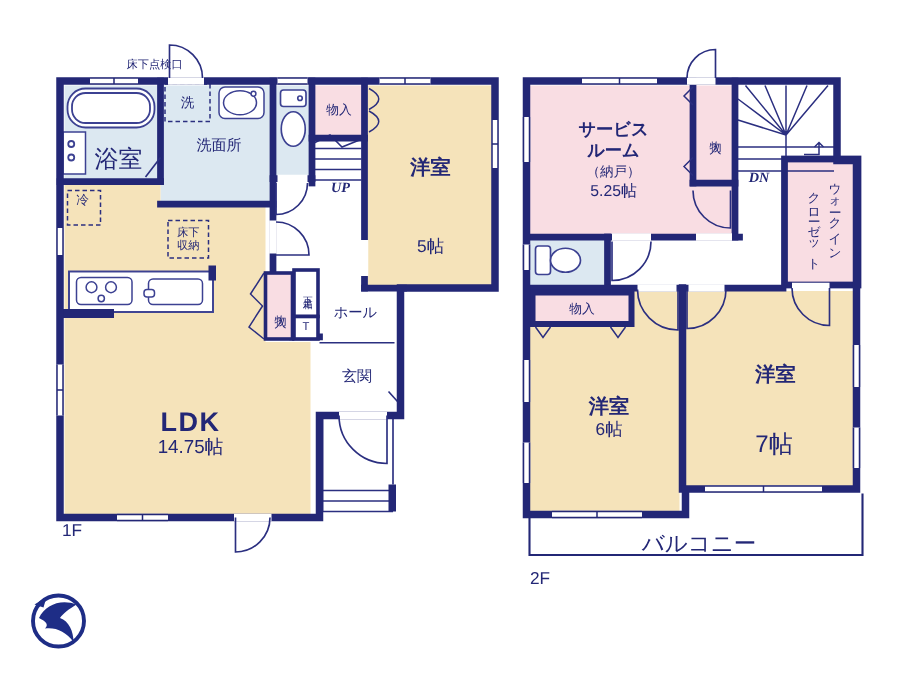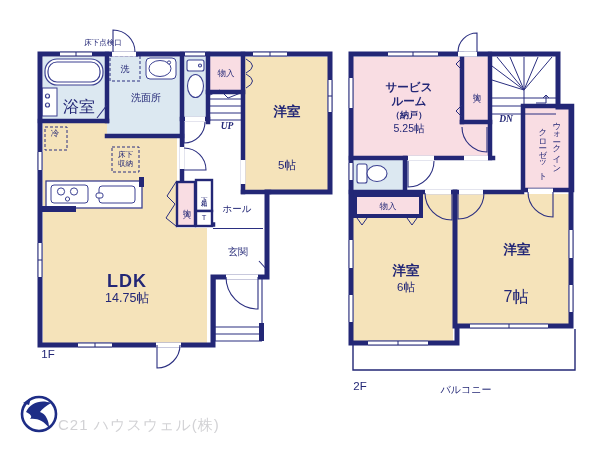--- a/index.html
+++ b/index.html
@@ -231,29 +231,28 @@
   <div class="lbl" style="left:127px;top:298px;font-size:12.5px;">14.75帖</div>
   <div class="lbl v" style="left:186px;top:204px;font-size:8px;">物入</div>
   <div class="lbl v" style="left:204px;top:194px;font-size:6.5px;">下足箱</div>
   <div class="lbl" style="left:204px;top:218px;font-size:7.5px;">T</div>
   <div class="lbl" style="left:237px;top:209px;font-size:9.5px;">ホール</div>
   <div class="lbl" style="left:238px;top:252px;font-size:10px;">玄関</div>
   <div class="lbl" style="left:48px;top:355px;font-size:11.5px;">1F</div>
 
   <div class="lbl" style="left:409px;top:88px;font-size:11.5px;font-weight:bold;">サービス</div>
   <div class="lbl" style="left:409px;top:102px;font-size:11.5px;font-weight:bold;">ルーム</div>
-  <div class="lbl" style="left:409px;top:115px;font-size:9px;font-weight:bold;">（納戸）</div>
+  <div class="lbl" style="left:409px;top:115px;font-size:9px;">（納戸）</div>
   <div class="lbl" style="left:409px;top:128px;font-size:10.5px;">5.25帖</div>
   <div class="lbl v" style="left:476px;top:88px;font-size:8px;">物入</div>
   <div class="lbl it" style="left:506px;top:120px;font-size:9.5px;">DN</div>
   <div class="lbl v" style="left:557px;top:143px;font-size:8.5px;">ウォークイン</div>
   <div class="lbl v" style="left:543px;top:149px;font-size:8.5px;">クローゼット</div>
   <div class="lbl" style="left:388px;top:206px;font-size:8.5px;">物入</div>
   <div class="lbl" style="left:406px;top:271px;font-size:13.5px;font-weight:bold;">洋室</div>
   <div class="lbl" style="left:406px;top:288px;font-size:11.5px;">6帖</div>
   <div class="lbl" style="left:517px;top:250px;font-size:13.5px;font-weight:bold;">洋室</div>
   <div class="lbl" style="left:516px;top:285px;font-size:16px;margin-top:12px;">7帖</div>
-  <div class="lbl" style="left:466px;top:363px;font-size:10px;margin-top:27px;">バルコニー</div>
+  <div class="lbl" style="left:466px;top:363px;font-size:15px;">バルコニー</div>
   <div class="lbl" style="left:360px;top:387px;font-size:11.5px;">2F</div>
 
-  <div class="lbl wm" style="left:58px;top:424px;font-size:15px;">C21 ハウスウェル(株)</div>
 
 </div>
 
 </body></html>

